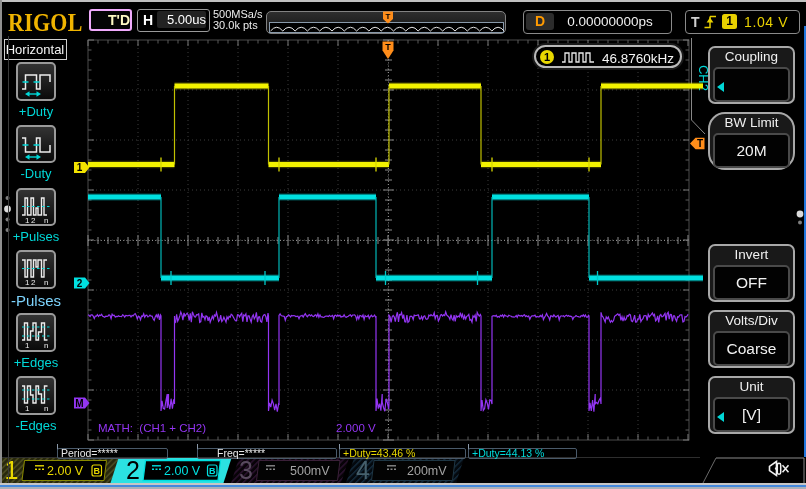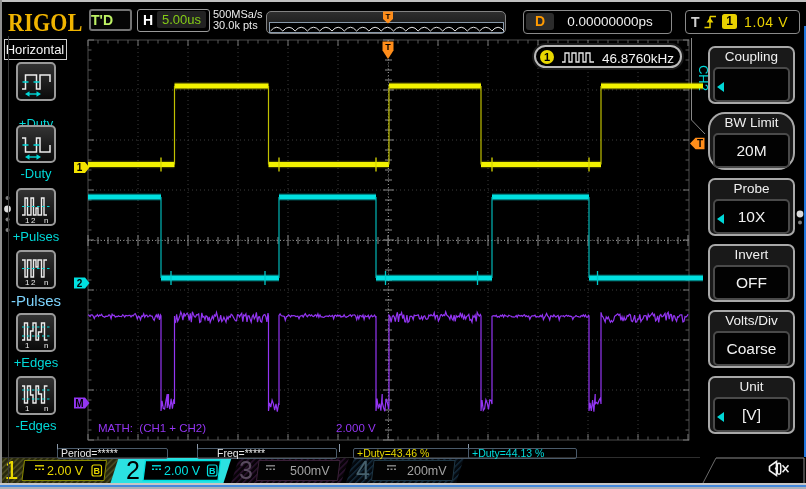--- a/index.html
+++ b/index.html
@@ -446,24 +446,24 @@
 <line x1="716" y1="458" x2="703" y2="483" stroke="#6a6a6a" stroke-width="1"></line>
 <line x1="804" y1="458" x2="804" y2="483" stroke="#8a8a8a" stroke-width="1"></line>
 <path d="M 776.5 461.5 L 769.5 466.3 L 769.5 470.7 L 776.5 475.5 Z" fill="none" stroke="#f0f0f0" stroke-width="1.6"></path>
 <rect x="777.3" y="463.2" width="3.4" height="11" rx="1.7" fill="none" stroke="#f0f0f0" stroke-width="1.5"></rect>
 <circle cx="776.2" cy="468.6" r="1.3" fill="#f0f0f0"></circle>
 <path d="M 782.5 465.3 l 6 7 M 788.5 465.3 l -6 7" stroke="#f0f0f0" stroke-width="1.5" fill="none"></path>
 </svg>
 
 <div style="position:absolute;left:0;top:0;width:806px;height:2px;background:#c0c0c0;"></div>
 <div style="position:absolute;left:8px;top:8.5px;font-family:'Liberation Serif',serif;font-weight:bold;font-size:25px;color:#f0b400;letter-spacing:0.3px;transform:scaleX(0.88);transform-origin:0 0;">RIGOL</div>
-<div style="position:absolute;left:89px;top:8.5px;width:43px;height:22px;border:2px solid #737373;border-radius:3px;background:#050505;box-sizing:border-box;text-align:left;line-height:18px;font-size:14px;font-weight:bold;color:#bef264;">T'D</div>
+<div style="position:absolute;left:89px;top:8.5px;width:43px;height:22px;border:2px solid #f0abfc;border-radius:3px;background:#050505;box-sizing:border-box;text-align:right;line-height:18px;font-size:14px;font-weight:bold;color:#fef9c3;">T'D</div>
 <div style="position:absolute;left:137px;top:8.5px;width:73px;height:23px;border:1.5px solid #9a9a9a;border-radius:3px;background:#000;box-sizing:border-box;">
   <span style="position:absolute;left:5px;top:2px;font-size:14px;font-weight:bold;color:#fff;">H</span>
-  <div style="position:absolute;left:19px;top:1.5px;width:49px;height:17px;background:#222;border-radius:2px;text-align:center;line-height:17px;font-size:13px;color:#84cc16;">5.00us</div>
+  <div style="position:absolute;left:19px;top:1.5px;width:49px;height:17px;background:#222;border-radius:2px;text-align:right;line-height:17px;font-size:13px;color:#ffffff;">5.00us</div>
 </div>
 <div style="position:absolute;left:213px;top:8.5px;font-size:11px;line-height:11.3px;color:#ececec;">500MSa/s<br>30.0k pts</div>
 <div style="position:absolute;left:266px;top:11px;width:240px;height:23px;border:1.5px solid #828282;border-radius:5px;background:linear-gradient(#2e2e2e,#121212);box-sizing:border-box;"></div>
 <div style="position:absolute;left:269px;top:22px;width:235px;height:11px;background:#000;border:1px solid #8899aa;box-sizing:border-box;"></div>
 <svg width="240" height="24" viewBox="0 0 240 24" style="position:absolute;left:266px;top:10.5px;">
   <path d="M 4.5 20 Q 10.7 12.5 16.8 20 Q 23.0 12.5 29.1 20 Q 35.2 12.5 41.4 20 Q 47.6 12.5 53.7 20 Q 59.9 12.5 66.0 20 Q 72.2 12.5 78.3 20 Q 84.5 12.5 90.6 20 Q 96.8 12.5 102.9 20 Q 109.1 12.5 115.2 20 Q 121.4 12.5 127.5 20 Q 133.7 12.5 139.8 20 Q 146.0 12.5 152.1 20 Q 158.3 12.5 164.4 20 Q 170.6 12.5 176.7 20 Q 182.9 12.5 189.0 20 Q 195.2 12.5 201.3 20 Q 207.5 12.5 213.6 20 Q 219.8 12.5 225.9 20 Q 232.1 12.5 238.2 20" fill="none" stroke="#e8e8e8" stroke-width="1"></path>
   <path d="M 117 0.5 h 10 v 7.5 l -5 4.5 l -5 -4.5 Z" fill="#ff8d1a"></path>
   <text x="122" y="8" font-size="8" font-weight="bold" fill="#000" text-anchor="middle" font-family="Liberation Sans, sans-serif">T</text>
 </svg>
 <div style="position:absolute;left:523px;top:10px;width:149px;height:24px;border:1.5px solid #8a8a8a;border-radius:4px;background:#000;box-sizing:border-box;">
@@ -481,21 +481,21 @@
 </div>
 
 <div style="position:absolute;left:16px;top:62px;width:40px;height:38.5px;border:2px solid #9a9a9a;border-radius:5px;background:linear-gradient(#333,#0a0a0a);box-sizing:border-box;">
 <svg width="31" height="33" viewBox="0 0 31 33" style="position:absolute;left:2.5px;top:1px;">
         <path d="M 1 24 h 3.5 v -14 h 11 v 14 h 3.5 v -14 h 10 v 7" stroke="#ededed" stroke-width="1.5" fill="none"></path>
         <path d="M 1.5 17 h 6 M 12.5 17 h 6" stroke="#00d8d8" stroke-width="1.3"></path>
         <path d="M 6 29 h 12" stroke="#00d8d8" stroke-width="1.4"></path>
         <path d="M 4 29 l 4.5 -2.8 v 5.6 Z M 20 29 l -4.5 -2.8 v 5.6 Z" fill="#00d8d8"></path>
       </svg>
     </div>
-<div style="position:absolute;left:2px;top:103.5px;width:68px;text-align:center;font-size:13px;color:#00d8d8;margin-top:12px;">+Duty</div>
+<div style="position:absolute;left:2px;top:103.5px;width:68px;text-align:center;font-size:13px;color:#00d8d8;">+Duty</div>
 <div style="position:absolute;left:16px;top:124.8px;width:40px;height:38.5px;border:2px solid #9a9a9a;border-radius:5px;background:linear-gradient(#333,#0a0a0a);box-sizing:border-box;">
 <svg width="31" height="33" viewBox="0 0 31 33" style="position:absolute;left:2.5px;top:1px;">
         <path d="M 1 10 h 3.5 v 14 h 11 v -14 h 3.5 v 14 h 10 v -7" stroke="#ededed" stroke-width="1.5" fill="none"></path>
         <path d="M 1.5 17 h 6 M 12.5 17 h 6" stroke="#00d8d8" stroke-width="1.3"></path>
         <path d="M 6 29 h 12" stroke="#00d8d8" stroke-width="1.4"></path>
         <path d="M 4 29 l 4.5 -2.8 v 5.6 Z M 20 29 l -4.5 -2.8 v 5.6 Z" fill="#00d8d8"></path>
       </svg>
     </div>
 <div style="position:absolute;left:2px;top:166.3px;width:68px;text-align:center;font-size:13px;color:#00d8d8;">-Duty</div>
 <div style="position:absolute;left:16px;top:187.6px;width:40px;height:38.5px;border:2px solid #9a9a9a;border-radius:5px;background:linear-gradient(#333,#0a0a0a);box-sizing:border-box;">
@@ -543,27 +543,20 @@
 <div style="position:absolute;left:3px;top:19.5px;width:77px;height:35px;background:#020202;border:2px solid #4a4a4a;border-radius:5px;box-sizing:border-box;">
 <div style="position:absolute;left:2px;top:13px;width:0;height:0;border-top:5px solid transparent;border-bottom:5px solid transparent;border-right:7px solid #00d8d8;"></div>
       </div>
     </div>
 <div style="position:absolute;left:708px;top:111.5px;width:87px;height:58.5px;border:2px solid #a8a8a8;border-radius:17px;background:#191919;box-sizing:border-box;">
 <div style="position:absolute;left:0;top:1px;width:100%;text-align:center;font-size:13.5px;color:#f0f0f0;">BW Limit</div>
 <div style="position:absolute;left:3px;top:19.5px;width:77px;height:35px;background:#020202;border:2px solid #4a4a4a;border-radius:5px;box-sizing:border-box;">
 <div style="position:absolute;left:0;top:0;width:100%;line-height:31px;text-align:center;font-size:15.5px;color:#f0f0f0;">20M</div>
 </div>
     </div>
-<div style="position:absolute;left:708px;top:177.5px;width:87px;height:58.5px;border:2px solid #a8a8a8;border-radius:7px;background:#191919;box-sizing:border-box;">
-<div style="position:absolute;left:0;top:1px;width:100%;text-align:center;font-size:13.5px;color:#f0f0f0;">Probe</div>
-<div style="position:absolute;left:3px;top:19.5px;width:77px;height:35px;background:#020202;border:2px solid #4a4a4a;border-radius:5px;box-sizing:border-box;">
-<div style="position:absolute;left:0;top:0;width:100%;line-height:31px;text-align:center;font-size:15.5px;color:#f0f0f0;">10X</div>
-<div style="position:absolute;left:2px;top:13px;width:0;height:0;border-top:5px solid transparent;border-bottom:5px solid transparent;border-right:7px solid #00d8d8;"></div>
-      </div>
-    </div>
 <div style="position:absolute;left:708px;top:309.5px;width:87px;height:58.5px;border:2px solid #a8a8a8;border-radius:7px;background:#191919;box-sizing:border-box;">
 <div style="position:absolute;left:0;top:1px;width:100%;text-align:center;font-size:13.5px;color:#f0f0f0;">Volts/Div</div>
 <div style="position:absolute;left:3px;top:19.5px;width:77px;height:35px;background:#020202;border:2px solid #4a4a4a;border-radius:5px;box-sizing:border-box;">
 <div style="position:absolute;left:0;top:0;width:100%;line-height:31px;text-align:center;font-size:15.5px;color:#f0f0f0;">Coarse</div>
 </div>
     </div>
 <div style="position:absolute;left:708px;top:243.5px;width:87px;height:58.5px;border:2px solid #a8a8a8;border-radius:7px;background:#191919;box-sizing:border-box;">
 <div style="position:absolute;left:0;top:1px;width:100%;text-align:center;font-size:13.5px;color:#f0f0f0;">Invert</div>
 <div style="position:absolute;left:3px;top:19.5px;width:77px;height:35px;background:#020202;border:2px solid #4a4a4a;border-radius:5px;box-sizing:border-box;">
 <div style="position:absolute;left:0;top:0;width:100%;line-height:31px;text-align:center;font-size:15.5px;color:#f0f0f0;">OFF</div>
@@ -582,21 +575,21 @@
   <div style="position:absolute;left:4px;top:2.5px;width:14px;height:14px;border-radius:50%;background:#e8d800;text-align:center;line-height:14px;font-size:11px;font-weight:bold;color:#000;">1</div>
   <svg width="36" height="14" viewBox="0 0 36 14" style="position:absolute;left:26px;top:3px;">
     <path d="M 0 12 h 3 v -9 h 4 v 9 h 3 v -9 h 4 v 9 h 3 v -9 h 4 v 9 h 3 v -9 h 4 v 9 h 4" fill="none" stroke="#e8e8e8" stroke-width="1.3"></path>
   </svg>
   <span style="position:absolute;left:66px;top:3.5px;font-size:13.5px;color:#f5f5f5;">46.8760kHz</span>
 </div>
 <div style="position:absolute;left:98px;top:422px;font-size:11.5px;color:#9335f2;">MATH:&nbsp; (CH1 + CH2)</div>
 <div style="position:absolute;left:336px;top:422px;font-size:11.5px;color:#9335f2;">2.000 V</div>
 <div style="position:absolute;left:57px;top:448px;width:111px;height:11px;border:1px solid #4a5a6a;border-radius:2px;box-sizing:border-box;font-size:10.5px;line-height:9px;color:#e8e8e8;padding-left:3px;">Period=*****</div>
 <div style="position:absolute;left:197px;top:448px;width:140px;height:11px;border:1px solid #4a5a6a;border-radius:2px;box-sizing:border-box;font-size:10.5px;line-height:9px;color:#e8e8e8;padding-left:19px;">Freq=*****</div>
-<div style="position:absolute;left:339px;top:448px;width:127px;height:11px;border:1px solid #4a5a6a;border-radius:2px;box-sizing:border-box;font-size:10.5px;line-height:9px;color:#e8d800;padding-left:3px;margin-left:14px;">+Duty=43.46 %</div>
+<div style="position:absolute;left:339px;top:448px;width:127px;height:11px;border:1px solid #4a5a6a;border-radius:2px;box-sizing:border-box;font-size:10.5px;line-height:9px;color:#e8d800;padding-left:3px;">+Duty=43.46 %</div>
 <div style="position:absolute;left:468px;top:448px;width:109px;height:11px;border:1px solid #4a5a6a;border-radius:2px;box-sizing:border-box;font-size:10.5px;line-height:9px;color:#00dcdc;padding-left:3px;">+Duty=44.13 %</div>
 
 <div style="position:absolute;left:0;top:0;width:1.5px;height:483px;background:#909090;"></div>
 <div style="position:absolute;left:7.5px;top:36px;width:1px;height:447px;background:#3a3a3a;"></div>
 <div style="position:absolute;left:804px;top:26px;width:2px;height:431px;background:#2277dd;"></div>
 <div style="position:absolute;left:0;top:483px;width:806px;height:2px;background:#c6c6c6;"></div>
 <div style="position:absolute;left:0;top:485px;width:806px;height:2px;background:#4488dd;"></div>
 <div style="position:absolute;left:0;top:487px;width:806px;height:2px;background:#aab0b8;"></div>
 
 </div>

